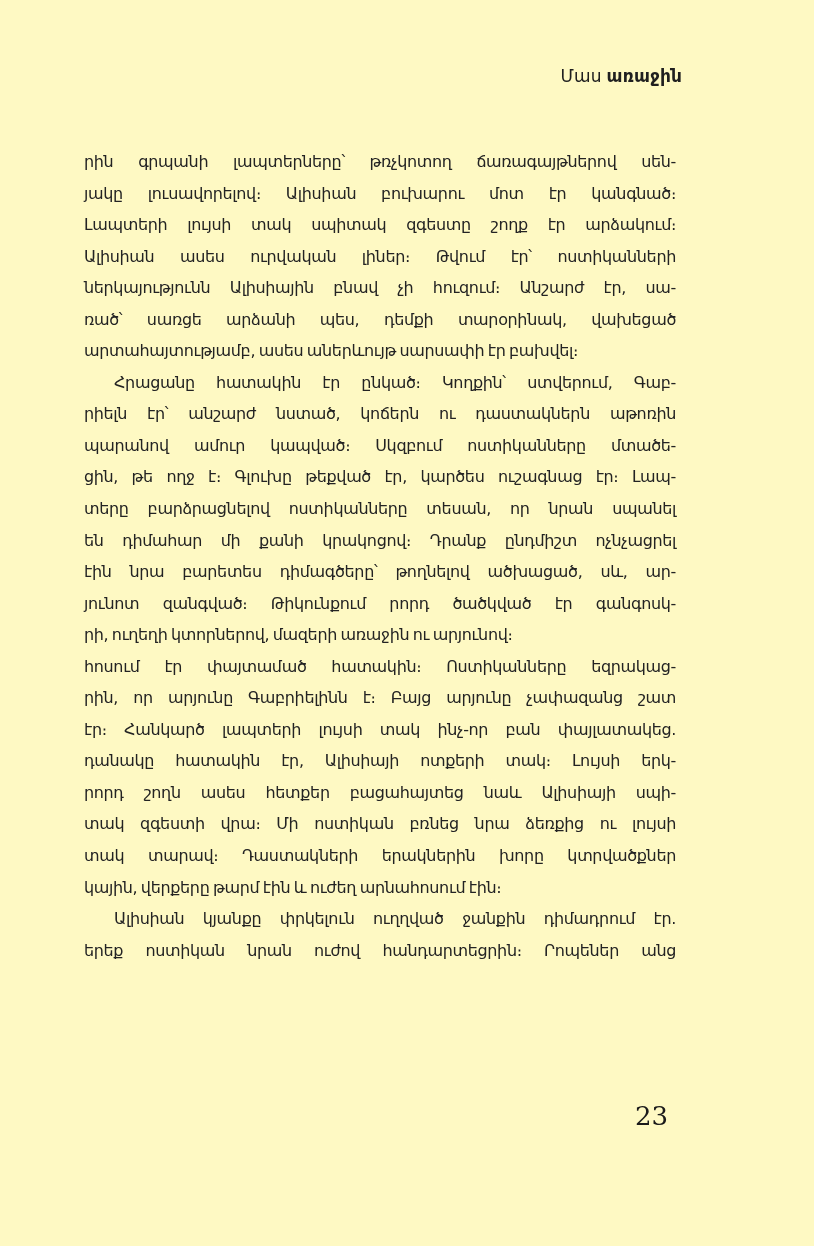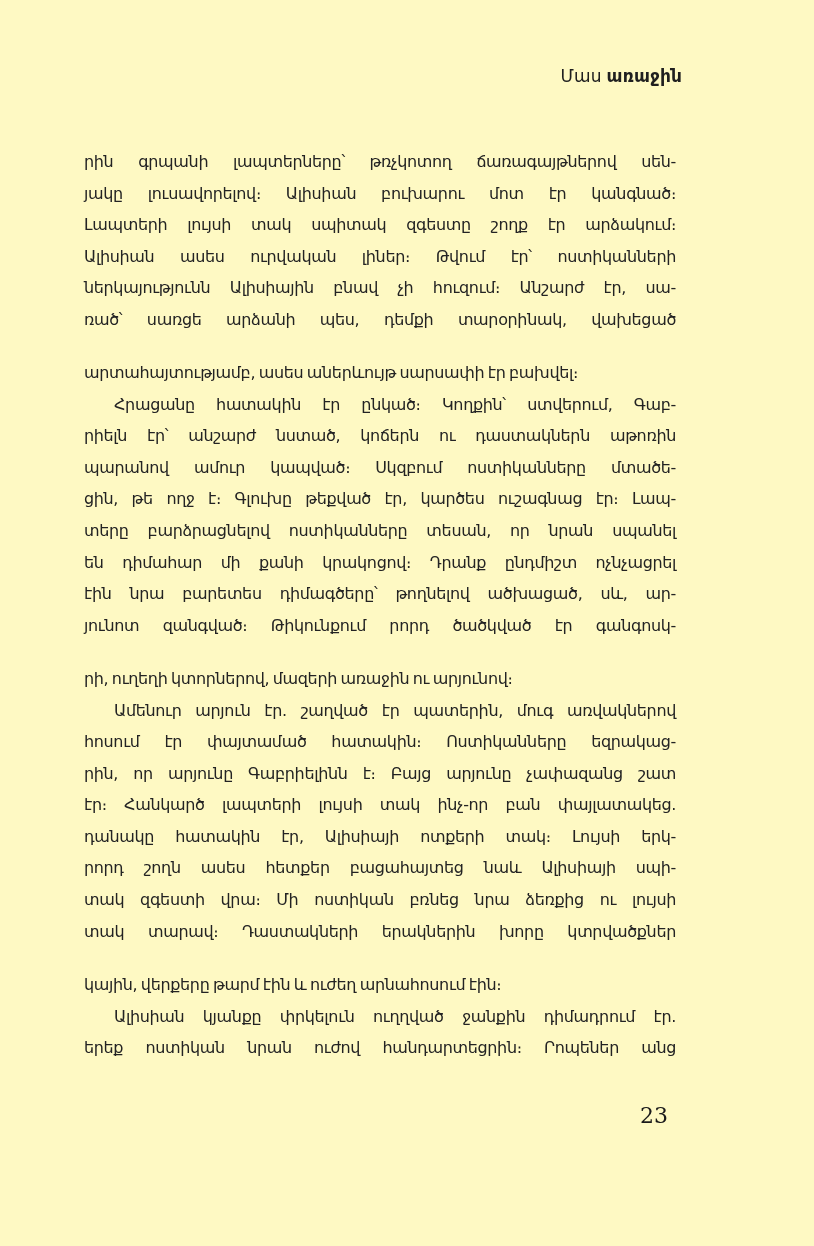--- a/index.html
+++ b/index.html
@@ -44,31 +44,30 @@
     height: 31.55px;
     line-height: 31.55px;
     text-align: justify;
     text-align-last: justify;
     text-justify: inter-word;
     white-space: normal;
     overflow: visible;
   }
   .body-text .line.para-end {
     text-align-last: left;
-    margin-top: 22px;
   }
   .body-text .line.indent {
     padding-left: 30px;
   }
   .page-number {
     position: absolute;
     top: 1101px;
     right: 146px;
     font-family: "DejaVu Serif", serif;
-    font-size: 22px;
+    font-size: 26px;
     line-height: 30px;
     color: #1a1a1a;
     text-align: right;
   }
 </style>
 </head>
 <body>
 
 <div class="page">
 
@@ -86,21 +85,20 @@
       <div class="line para-end">արտահայտությամբ, ասես աներևույթ սարսափի էր բախվել։</div>
       <div class="line indent">Հրացանը հատակին էր ընկած։ Կողքին՝ ստվերում, Գաբ-</div>
       <div class="line">րիելն էր՝ անշարժ նստած, կոճերն ու դաստակներն աթոռին</div>
       <div class="line">պարանով ամուր կապված։ Սկզբում ոստիկանները մտածե-</div>
       <div class="line">ցին, թե ողջ է։ Գլուխը թեքված էր, կարծես ուշագնաց էր։ Լապ-</div>
       <div class="line">տերը բարձրացնելով ոստիկանները տեսան, որ նրան սպանել</div>
       <div class="line">են դիմահար մի քանի կրակոցով։ Դրանք ընդմիշտ ոչնչացրել</div>
       <div class="line">էին նրա բարետես դիմագծերը՝ թողնելով ածխացած, սև, ար-</div>
       <div class="line">յունոտ զանգված։ Թիկունքում րորդ ծածկված էր գանգոսկ-</div>
       <div class="line para-end">րի, ուղեղի կտորներով, մազերի առաջին ու արյունով։</div>
-      <div class="line indent">Ամենուր արյուն էր. շաղված էր պատերին, մուգ առվակներով</div>
       <div class="line">հոսում էր փայտամած հատակին։ Ոստիկանները եզրակաց-</div>
       <div class="line">րին, որ արյունը Գաբրիելինն է։ Բայց արյունը չափազանց շատ</div>
       <div class="line">էր։ Հանկարծ լապտերի լույսի տակ ինչ-որ բան փայլատակեց.</div>
       <div class="line">դանակը հատակին էր, Ալիսիայի ոտքերի տակ։ Լույսի երկ-</div>
       <div class="line">րորդ շողն ասես հետքեր բացահայտեց նաև Ալիսիայի սպի-</div>
       <div class="line">տակ զգեստի վրա։ Մի ոստիկան բռնեց նրա ձեռքից ու լույսի</div>
       <div class="line">տակ տարավ։ Դաստակների երակներին խորը կտրվածքներ</div>
       <div class="line para-end">կային, վերքերը թարմ էին և ուժեղ արնահոսում էին։</div>
       <div class="line indent">Ալիսիան կյանքը փրկելուն ուղղված ջանքին դիմադրում էր.</div>
       <div class="line">երեք ոստիկան նրան ուժով հանդարտեցրին։ Րոպեներ անց</div>

